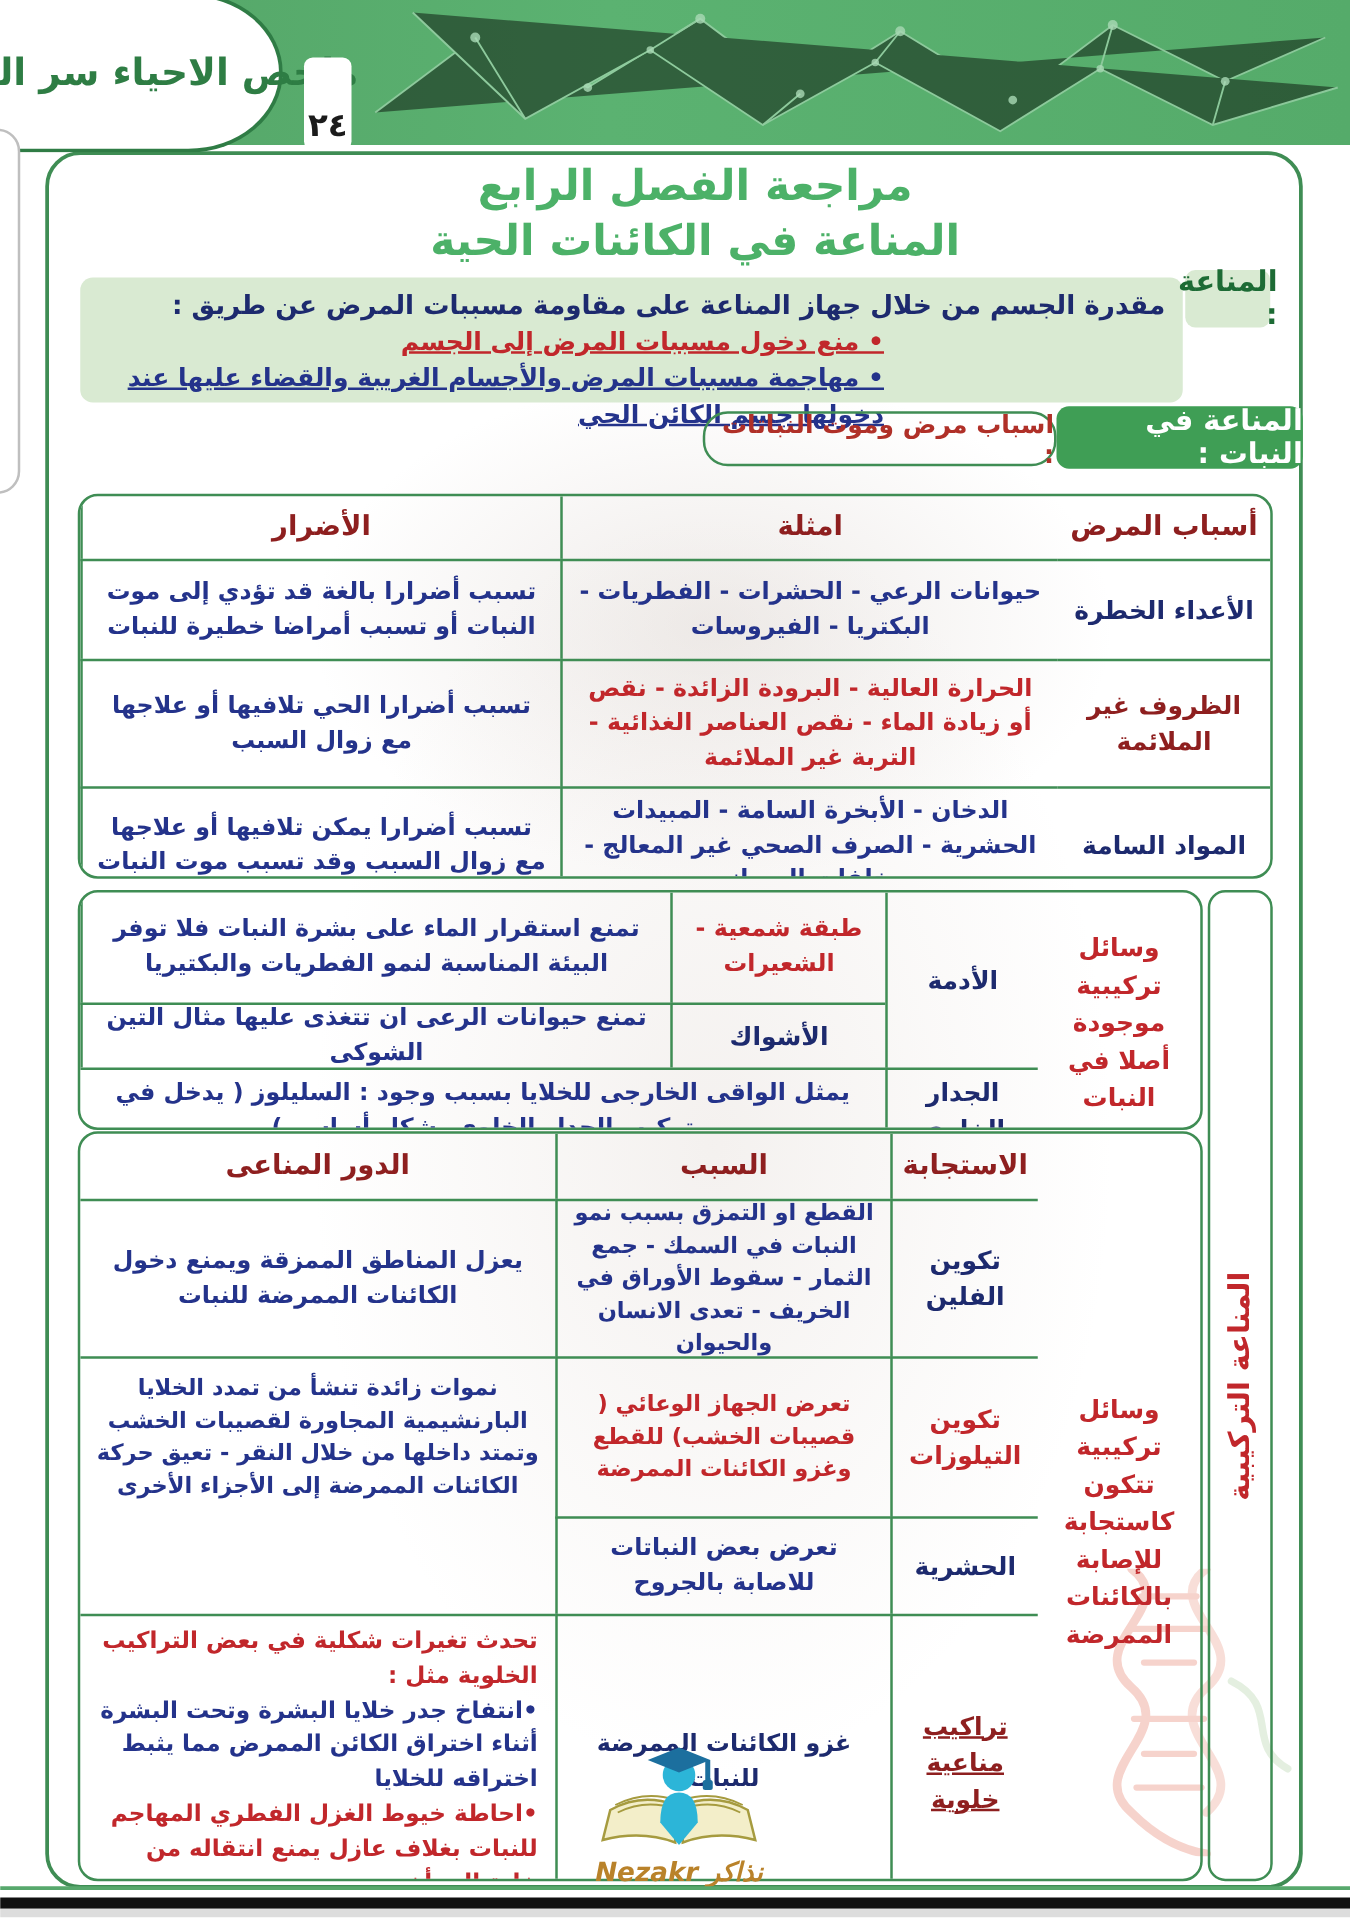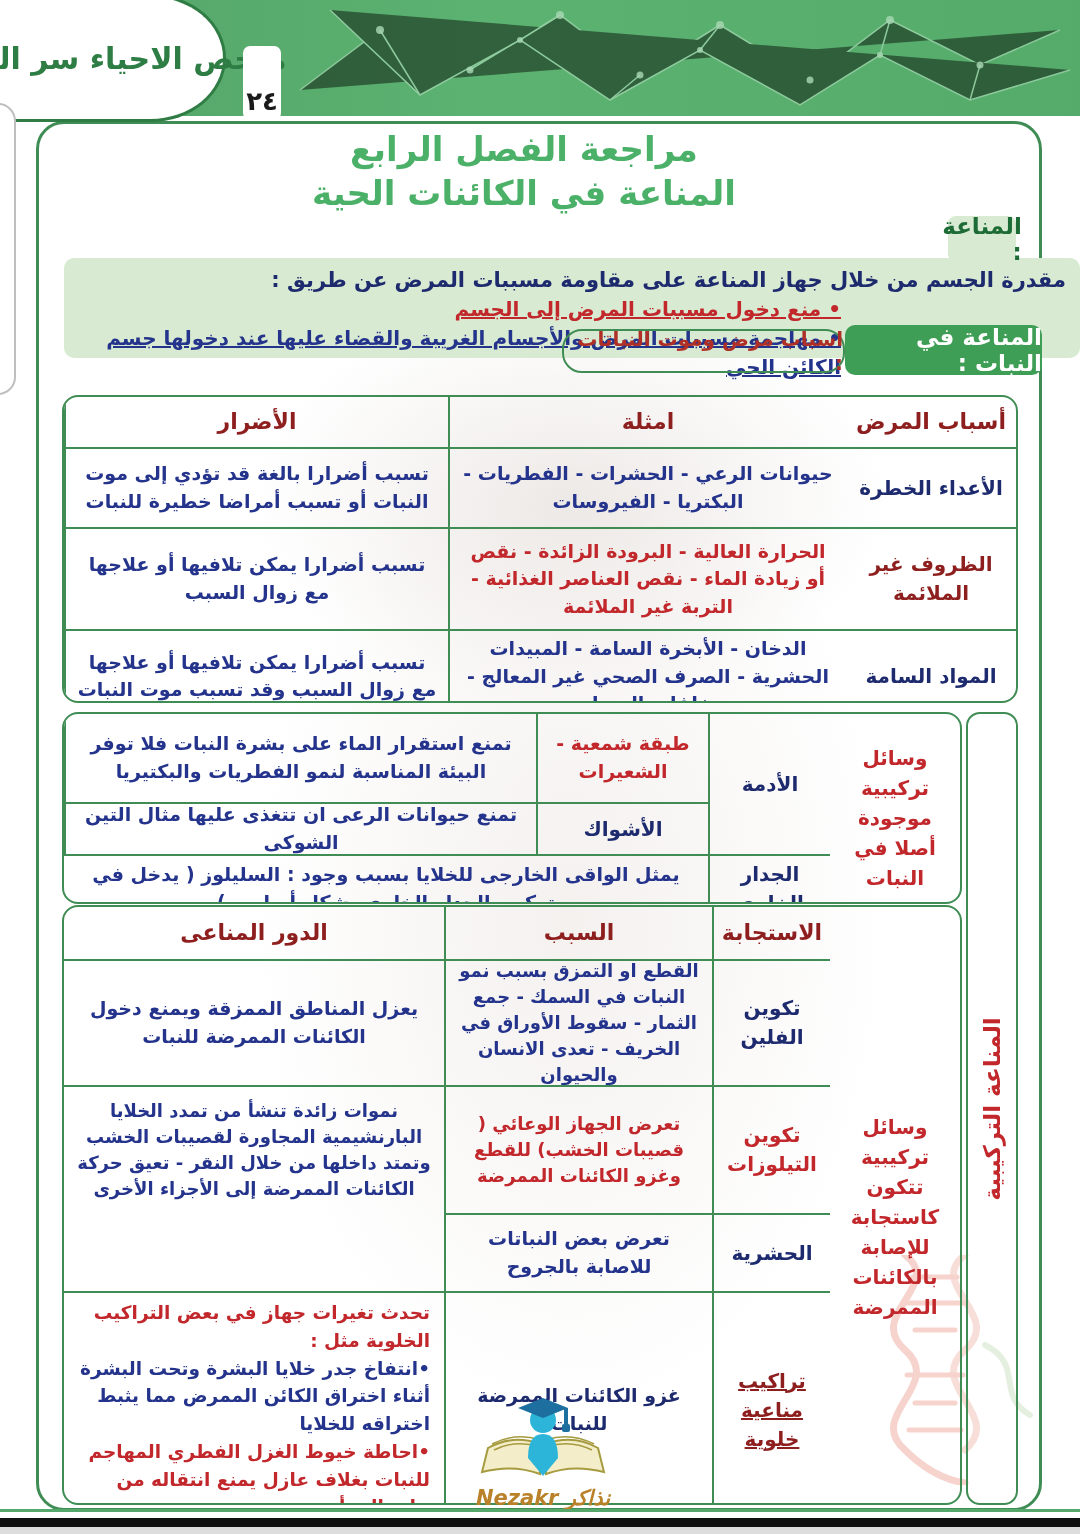--- a/index.html
+++ b/index.html
@@ -40,27 +40,27 @@
     border:2px solid #bfbfbf;border-radius:18px;z-index:3;}
   .portrait{left:250px;top:300px;width:640px;height:1120px;z-index:0;pointer-events:none;
     background:
       radial-gradient(closest-side at 50% 18%, rgba(206,195,188,.34), transparent),
       radial-gradient(closest-side at 50% 55%, rgba(212,200,192,.26), transparent);}
   .dna{left:835px;top:1255px;z-index:0;opacity:.55;}
   .main-box{left:36px;top:121px;width:1006px;height:1390px;
     border:3px solid var(--gb);border-radius:28px;z-index:0;}
 
   
-  .doc-title{left:184px;top:128px;width:680px;text-align:center;color:var(--gmid);
+  .doc-title{left:216px;top:128px;width:680px;text-align:center;color:var(--gmid);
     font-size:34px;line-height:1.28;z-index:2;}
   .def-label{left:948px;top:216px;width:68px;height:46px;background:var(--glight);
     border-radius:8px;color:#1d6b35;font-size:23px;display:flex;align-items:center;
     justify-content:center;z-index:2;}
-  .def-box{left:64px;top:222px;width:1016px;height:100px;background:var(--glight);
-    border-radius:10px;padding:7px 14px 0 10px;z-index:1;margin-top:36px;}
+  .def-box{left:64px;top:222px;width:882px;height:100px;background:var(--glight);
+    border-radius:10px;padding:7px 14px 0 10px;z-index:1;}
   .def-intro{color:var(--navy);font-size:21px;line-height:30px;}
   .def-b{font-size:20px;line-height:29px;padding-right:225px;text-decoration:underline;}
   .c-red{color:var(--red);} .c-dred{color:var(--dred);}
   .c-navy{color:var(--navy);} .c-blue{color:var(--blue);} 
 
   .plant-label{left:845px;top:325px;width:197px;height:50px;background:var(--gsolid);
     border-radius:10px;color:#fff;font-size:23px;display:flex;align-items:center;
     justify-content:center;z-index:2;}
   .plant-sub{left:562px;top:329px;width:283px;height:44px;border:2.5px solid var(--gb);
     border-radius:20px;color:var(--brred);font-size:20px;display:flex;align-items:center;
@@ -174,21 +174,21 @@
   <div class="cell th">أسباب المرض</div>
   <div class="cell th vL">امثلة</div>
   <div class="cell th vL">الأضرار</div>
 
   <div class="cell lbl c-navy hT">الأعداء الخطرة</div>
   <div class="cell txt c-blue vL hT">حيوانات الرعي - الحشرات - الفطريات - البكتريا - الفيروسات</div>
   <div class="cell txt c-blue vL hT">تسبب أضرارا بالغة قد تؤدي إلى موت النبات أو تسبب أمراضا خطيرة للنبات</div>
 
   <div class="cell lbl c-dred hT">الظروف غير الملائمة</div>
   <div class="cell txt c-red vL hT">الحرارة العالية - البرودة الزائدة - نقص أو زيادة الماء - نقص العناصر الغذائية - التربة غير الملائمة</div>
-  <div class="cell txt c-blue vL hT">تسبب أضرارا يمكن تلافيها أو علاجها مع زوال السبب</div>
+  <div class="cell txt c-blue vL hT">تسبب أضرارا الحي تلافيها أو علاجها مع زوال السبب</div>
 
   <div class="cell lbl c-navy hT">المواد السامة</div>
   <div class="cell txt c-blue vL hT">الدخان - الأبخرة السامة - المبيدات الحشرية - الصرف الصحي غير المعالج - مخلفات المصانع</div>
   <div class="cell txt c-blue vL hT">تسبب أضرارا يمكن تلافيها أو علاجها مع زوال السبب وقد تسبب موت النبات</div>
 </div>
 
 <div class="abs grid t2">
   <div class="cell group" style="grid-column:1;grid-row:1/4;">وسائل تركيبية موجودة أصلا في النبات</div>
   <div class="cell lbl c-navy vL" style="grid-column:2;grid-row:1/3;">الأدمة</div>
   <div class="cell txt c-red vL" style="grid-column:3;grid-row:1;">طبقة شمعية - الشعيرات</div>
@@ -213,21 +213,21 @@
   <div class="cell lbl c-red vL hT" style="grid-column:2;grid-row:3;">تكوين التيلوزات</div>
   <div class="cell sm c-red vL hT" style="grid-column:3;grid-row:3;">تعرض الجهاز الوعائي ( قصيبات الخشب) للقطع وغزو الكائنات الممرضة</div>
   <div class="cell sm c-blue hT" style="grid-column:4;grid-row:3;">نموات زائدة تنشأ من تمدد الخلايا البارنشيمية المجاورة لقصيبات الخشب وتمتد داخلها من خلال النقر - تعيق حركة الكائنات الممرضة إلى الأجزاء الأخرى</div>
 
   <div class="cell lbl c-navy vL hT" style="grid-column:2;grid-row:4;">الحشرية</div>
   <div class="cell txt c-blue vL hT" style="grid-column:3;grid-row:4;">تعرض بعض النباتات للاصابة بالجروح</div>
 
   <div class="cell lbl c-dred vL hT" style="grid-column:2;grid-row:5;text-decoration:underline;">تراكيب مناعية خلوية</div>
   <div class="cell txt c-navy vL hT" style="grid-column:3;grid-row:5;">غزو الكائنات الممرضة للنبات</div>
   <div class="cell role4 hT" style="grid-column:4;grid-row:5;">
-    <div class="c-red">تحدث تغيرات جهاز في بعض التراكيب الخلوية مثل :</div>
+    <div class="c-red">تحدث تغيرات شكلية في بعض التراكيب الخلوية مثل :</div>
     <div class="c-blue">•انتفاخ جدر خلايا البشرة وتحت البشرة أثناء اختراق الكائن الممرض مما يثبط اختراقه للخلايا</div>
     <div class="c-red">•احاطة خيوط الغزل الفطري المهاجم للنبات بغلاف عازل يمنع انتقاله من خلية إلى أخرى</div>
   </div>
 </div>
 
 <div class="abs strip">
   <div class="strip-inner">المناعة التركيبية</div>
 </div>
 
 <div class="abs logo">

